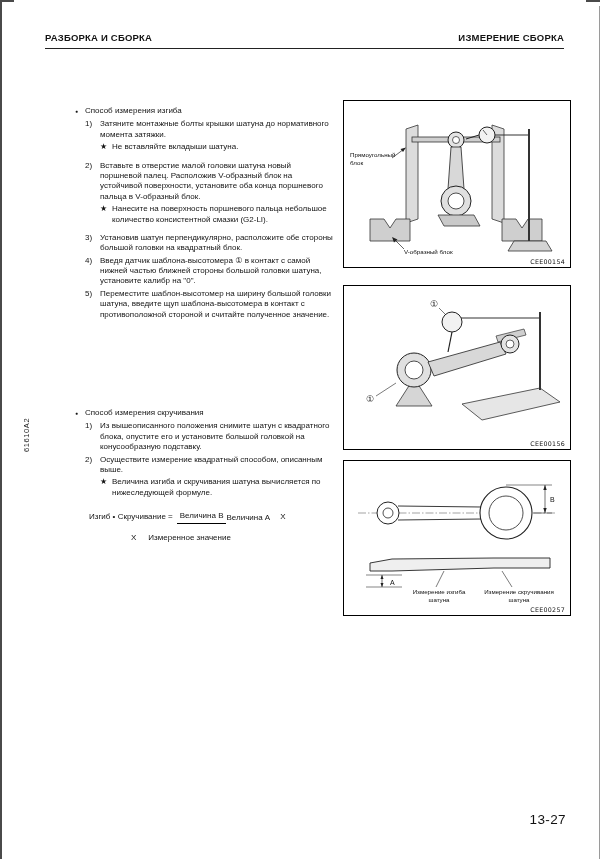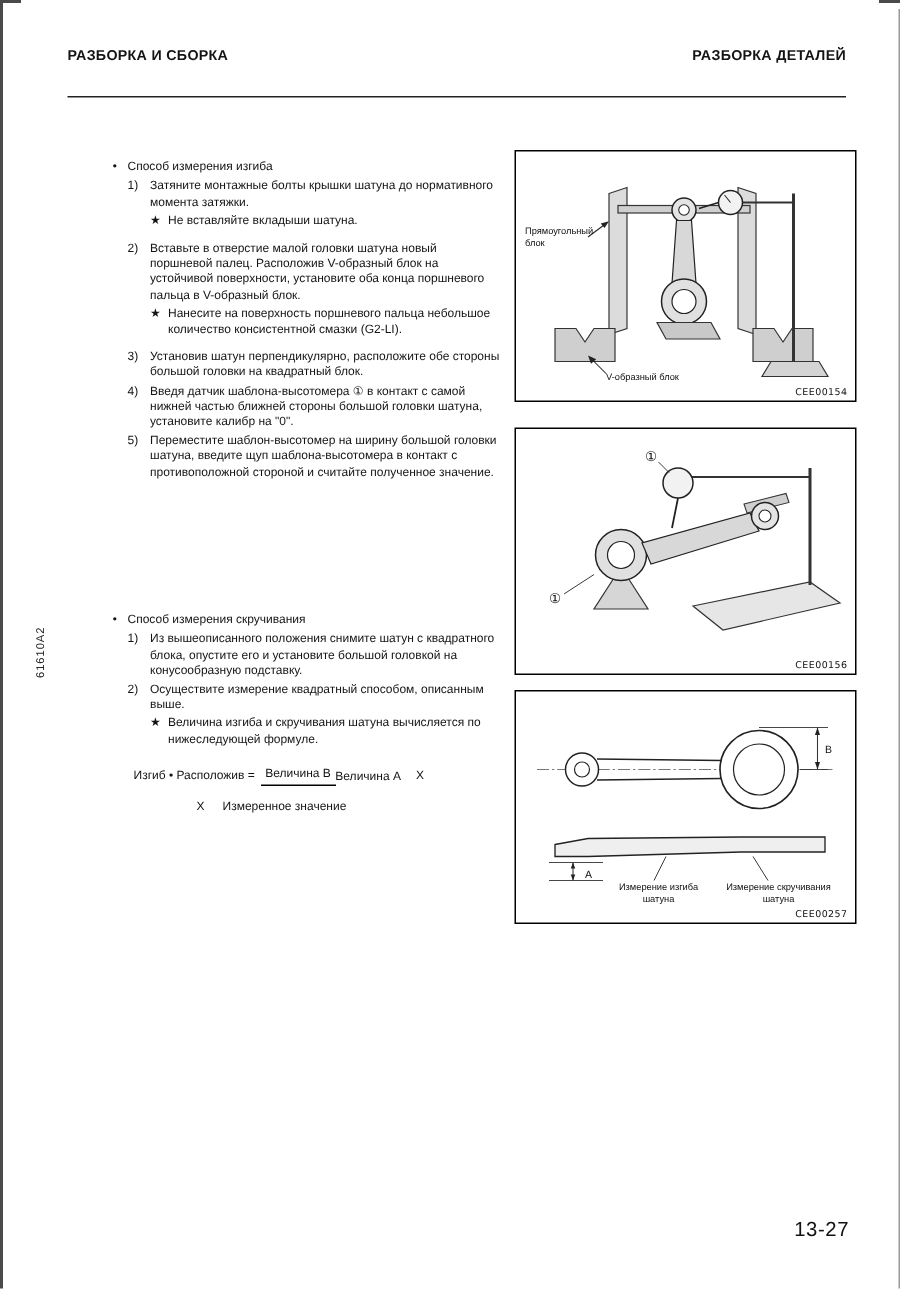--- a/index.html
+++ b/index.html
@@ -7,21 +7,21 @@
        font-family:"Liberation Sans",sans-serif;color:#141414;overflow:hidden;}
 
   .edge{position:absolute;}
   .edge.left{left:0;top:0;width:2px;height:859px;background:#4a4a4a;}
   .edge.right{right:0;top:6px;width:1px;height:853px;background:#9a9a9a;}
   .tick{position:absolute;height:2px;background:#4a4a4a;top:0;width:14px;}
   .tick.tl{left:0;} .tick.tr{right:0;}
 
   header{position:absolute;left:45px;right:36px;top:32px;display:flex;
          justify-content:space-between;font-size:9.5px;font-weight:bold;
-         letter-spacing:0.2px;padding-bottom:21px;border-bottom:1.3px solid #222;}
+         letter-spacing:0.2px;padding-bottom:5px;border-bottom:1.3px solid #222;}
 
   .side-code{position:absolute;left:22px;top:452px;transform:rotate(-90deg);
              transform-origin:0 0;font-size:7.5px;letter-spacing:0.6px;color:#222;}
 
   .footer-page{position:absolute;right:34px;bottom:32px;font-size:13.5px;
                letter-spacing:0.4px;color:#111;}
 
   .text-col{position:absolute;left:75px;top:106px;width:258px;font-size:8px;line-height:1.3;}
   .title{font-weight:bold;font-size:8.4px;margin:0 0 5px 0;}
   .sec-head{display:flex;margin-bottom:3px;}
@@ -58,21 +58,21 @@
 </head>
 <body>
 
 <div class="edge left"></div>
 <div class="edge right"></div>
 <div class="tick tl"></div>
 <div class="tick tr"></div>
 
 <header>
   <span>РАЗБОРКА И СБОРКА</span>
-  <span>РАЗБОРКА ДЕТАЛЕЙ</span>
+  <span>ИЗМЕРЕНИЕ СБОРКА</span>
 </header>
 
 <div class="side-code">61610A2</div>
 
 <main class="text-col">
 
   <section>
     <div class="sec-head">
       <span class="blt">●</span>
       <span>Способ измерения изгиба</span>
@@ -125,21 +125,21 @@
     <div class="li">
       <span class="num">2)</span>
       <span class="txt">Осуществите измерение квадратный способом, описанным выше.</span>
     </div>
     <div class="li sub">
       <span class="num">★</span>
       <span class="txt">Величина изгиба и скручивания шатуна вычисляется по нижеследующей формуле.</span>
     </div>
 
     <div class="formula">
-      <span>Изгиб • Расположив =</span>
+      <span>Изгиб • Скручивание =</span>
       <span class="frac">
         <span class="nume">Величина B</span>
         <span class="deno">Величина A</span>
       </span>
       <span class="mult">X</span>
     </div>
     <div class="legend">
       <span>X</span>
       <span>Измеренное значение</span>
     </div>

